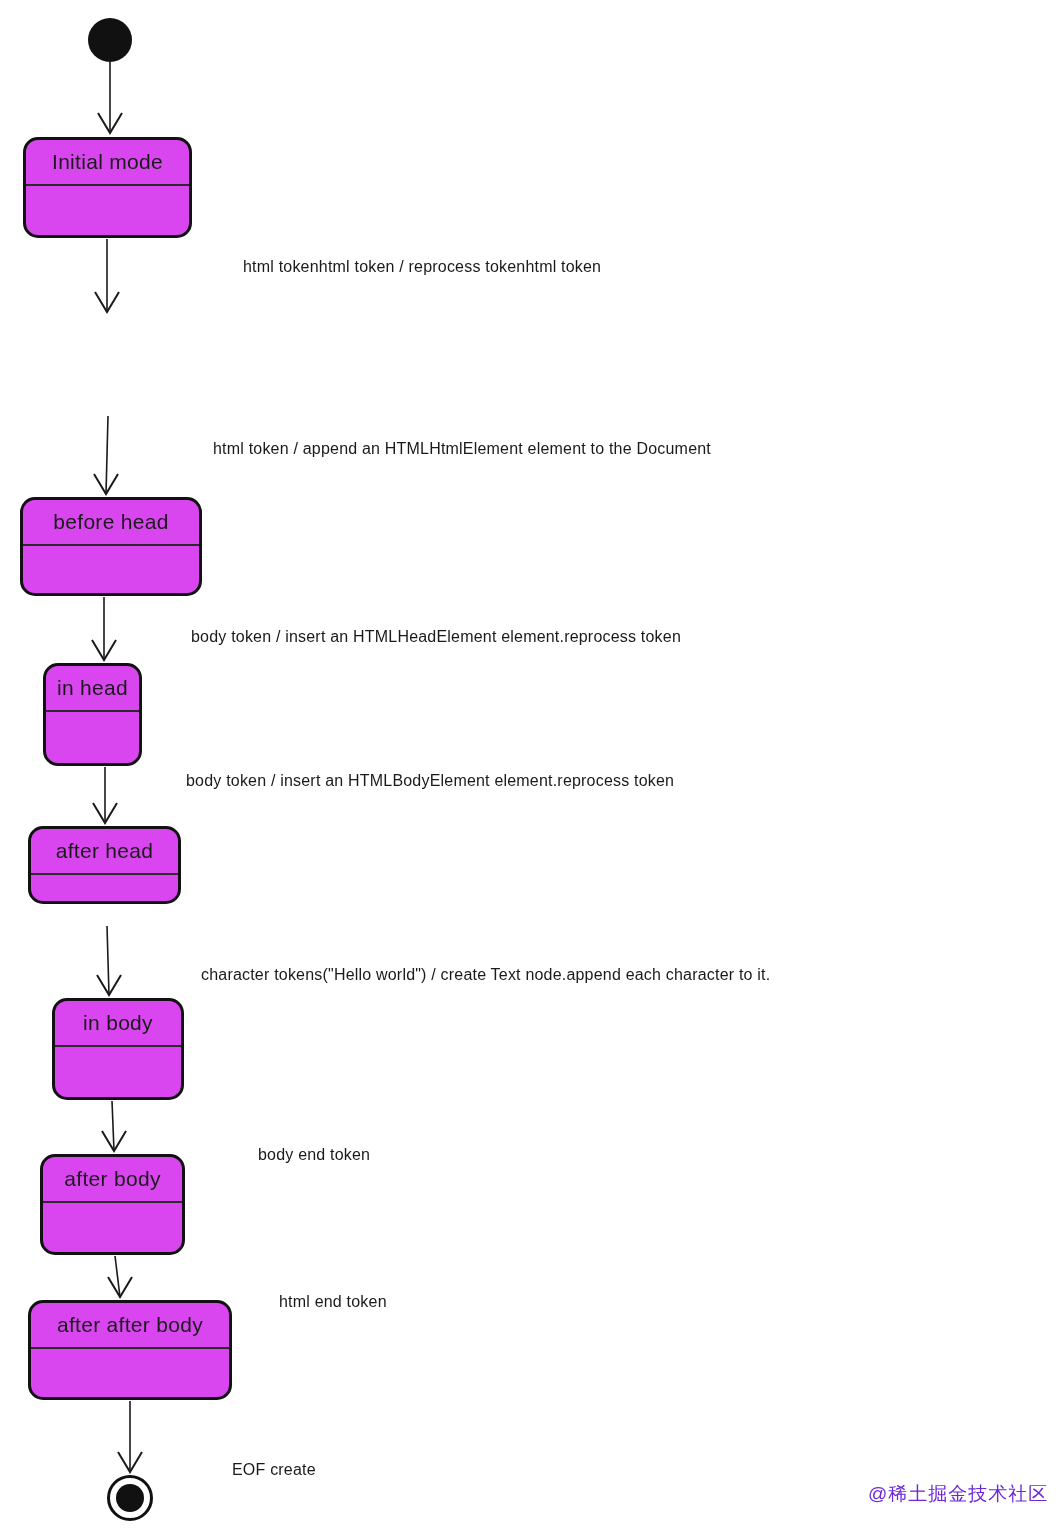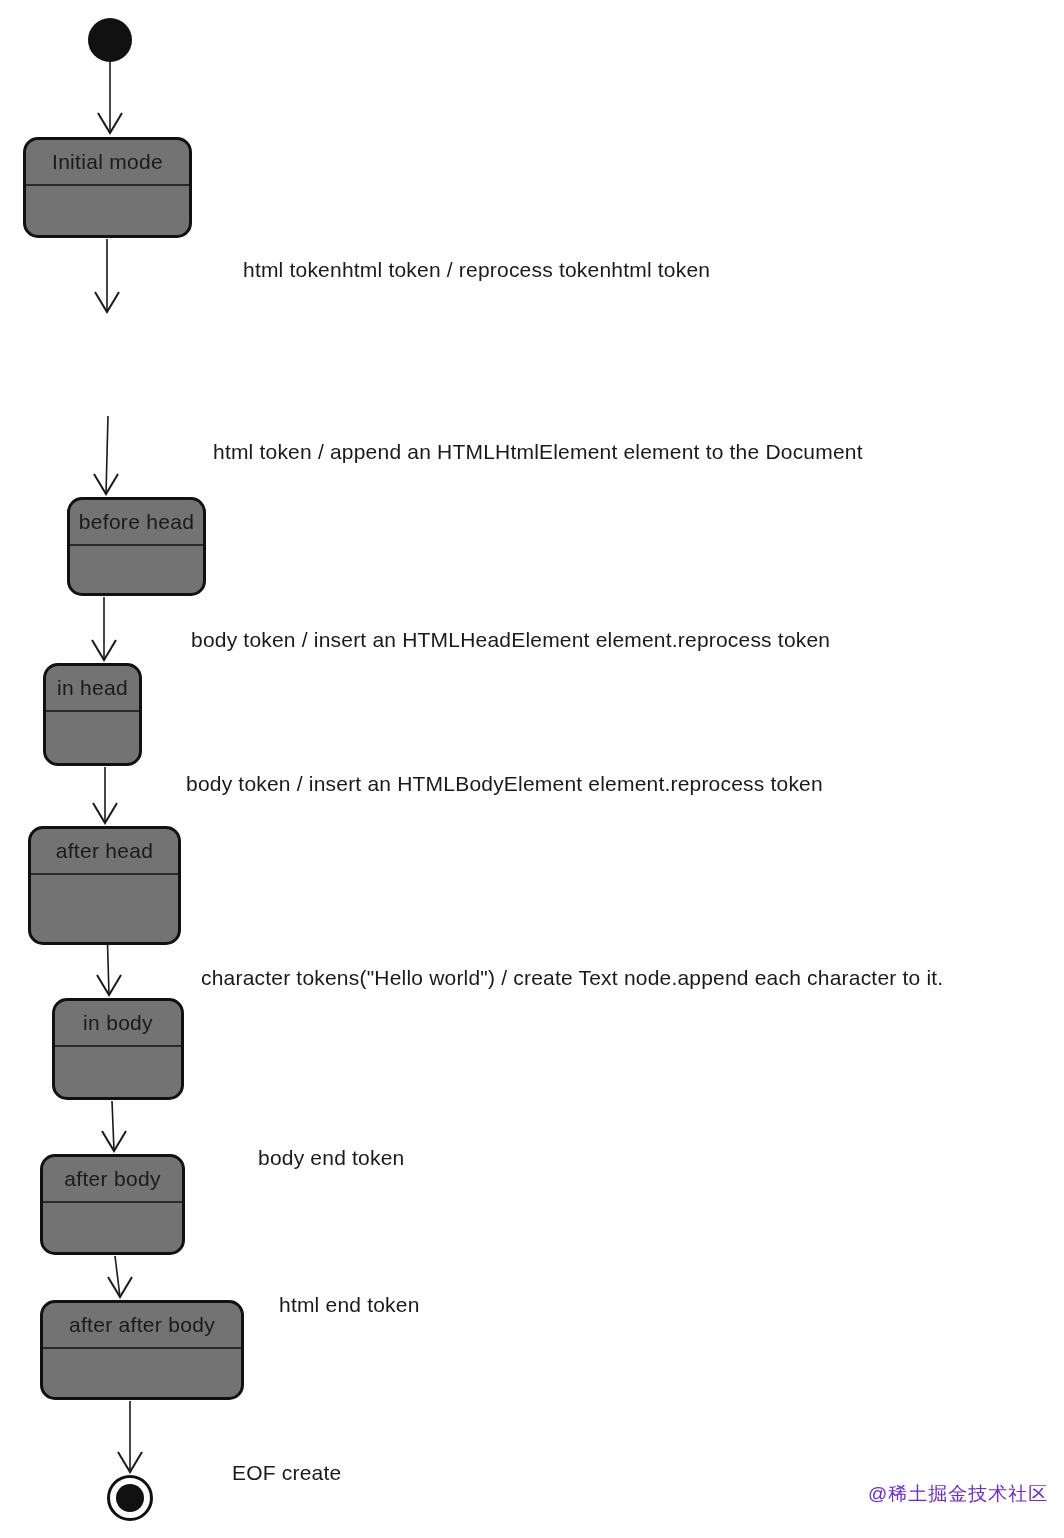--- a/index.html
+++ b/index.html
@@ -29,41 +29,41 @@
     width: 44px;
     height: 44px;
     background: #111111;
     border-radius: 50%;
   }
   .state {
     position: absolute;
     box-sizing: border-box;
     border: 3px solid #111111;
     border-radius: 15px;
-    background: #737373;
+    background: #d946ef;
     display: flex;
     flex-direction: column;
   }
   .state-title {
     box-sizing: border-box;
     height: 46px;
     border-bottom: 2px solid #2a2a2a;
     display: flex;
     align-items: center;
     justify-content: center;
     font-size: 21px;
     letter-spacing: 0.3px;
     white-space: nowrap;
   }
   .state-body {
     flex: 1;
   }
   .t-label {
     position: absolute;
-    font-size: 21px;
+    font-size: 16px;
     letter-spacing: 0.2px;
     white-space: nowrap;
     color: #1a1a1a;
   }
   .final-state {
     position: absolute;
     left: 107px;
     top: 1475px;
     width: 46px;
     height: 46px;
@@ -147,46 +147,46 @@
   </svg>
 
   <div class="start-state"></div>
 
   <div class="state" style="left:23px; top:137px; width:169px; height:101px;">
     <div class="state-title">Initial mode</div>
     <div class="state-body"></div>
   </div>
 
 
-  <div class="state" style="left:20px; top:497px; width:139px; height:99px;margin-left:47px;">
+  <div class="state" style="left:20px; top:497px; width:182px; height:99px;">
     <div class="state-title">before head</div>
     <div class="state-body"></div>
   </div>
 
   <div class="state" style="left:43px; top:663px; width:99px; height:103px;">
     <div class="state-title">in head</div>
     <div class="state-body"></div>
   </div>
 
-  <div class="state" style="left:28px; top:826px; width:153px; height:119px;">
+  <div class="state" style="left:28px; top:826px; width:153px; height:78px;">
     <div class="state-title">after head</div>
     <div class="state-body"></div>
   </div>
 
   <div class="state" style="left:52px; top:998px; width:132px; height:102px;">
     <div class="state-title">in body</div>
     <div class="state-body"></div>
   </div>
 
   <div class="state" style="left:40px; top:1154px; width:145px; height:101px;gap:46px;">
     <div class="state-title">after body</div>
     <div class="state-body"></div>
   </div>
 
-  <div class="state" style="left:28px; top:1300px; width:204px; height:100px;margin-left:12px;">
+  <div class="state" style="left:28px; top:1300px; width:204px; height:100px;">
     <div class="state-title">after after body</div>
     <div class="state-body"></div>
   </div>
 
   <div class="t-label" style="left:243px; top:258px;">html tokenhtml token / reprocess tokenhtml token</div>
 
   <div class="t-label" style="left:213px; top:440px;">html token / append an HTMLHtmlElement element to the Document</div>
 
   <div class="t-label" style="left:191px; top:628px;">body token / insert an HTMLHeadElement element.reprocess token</div>
 

